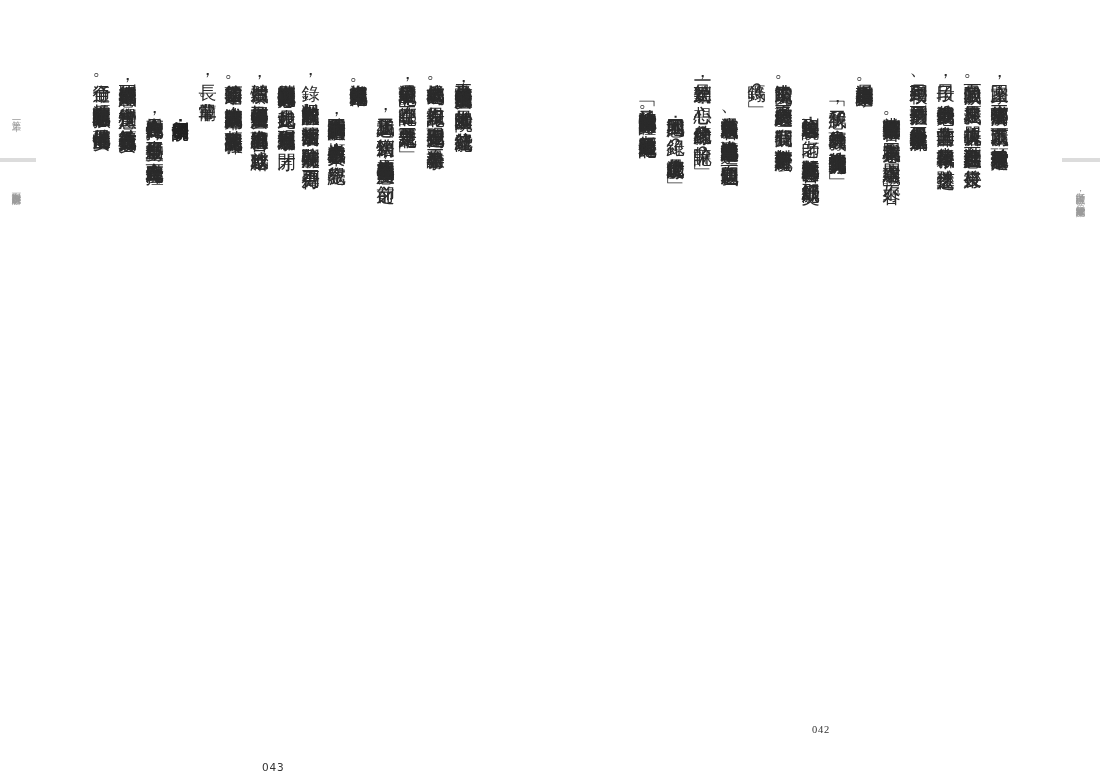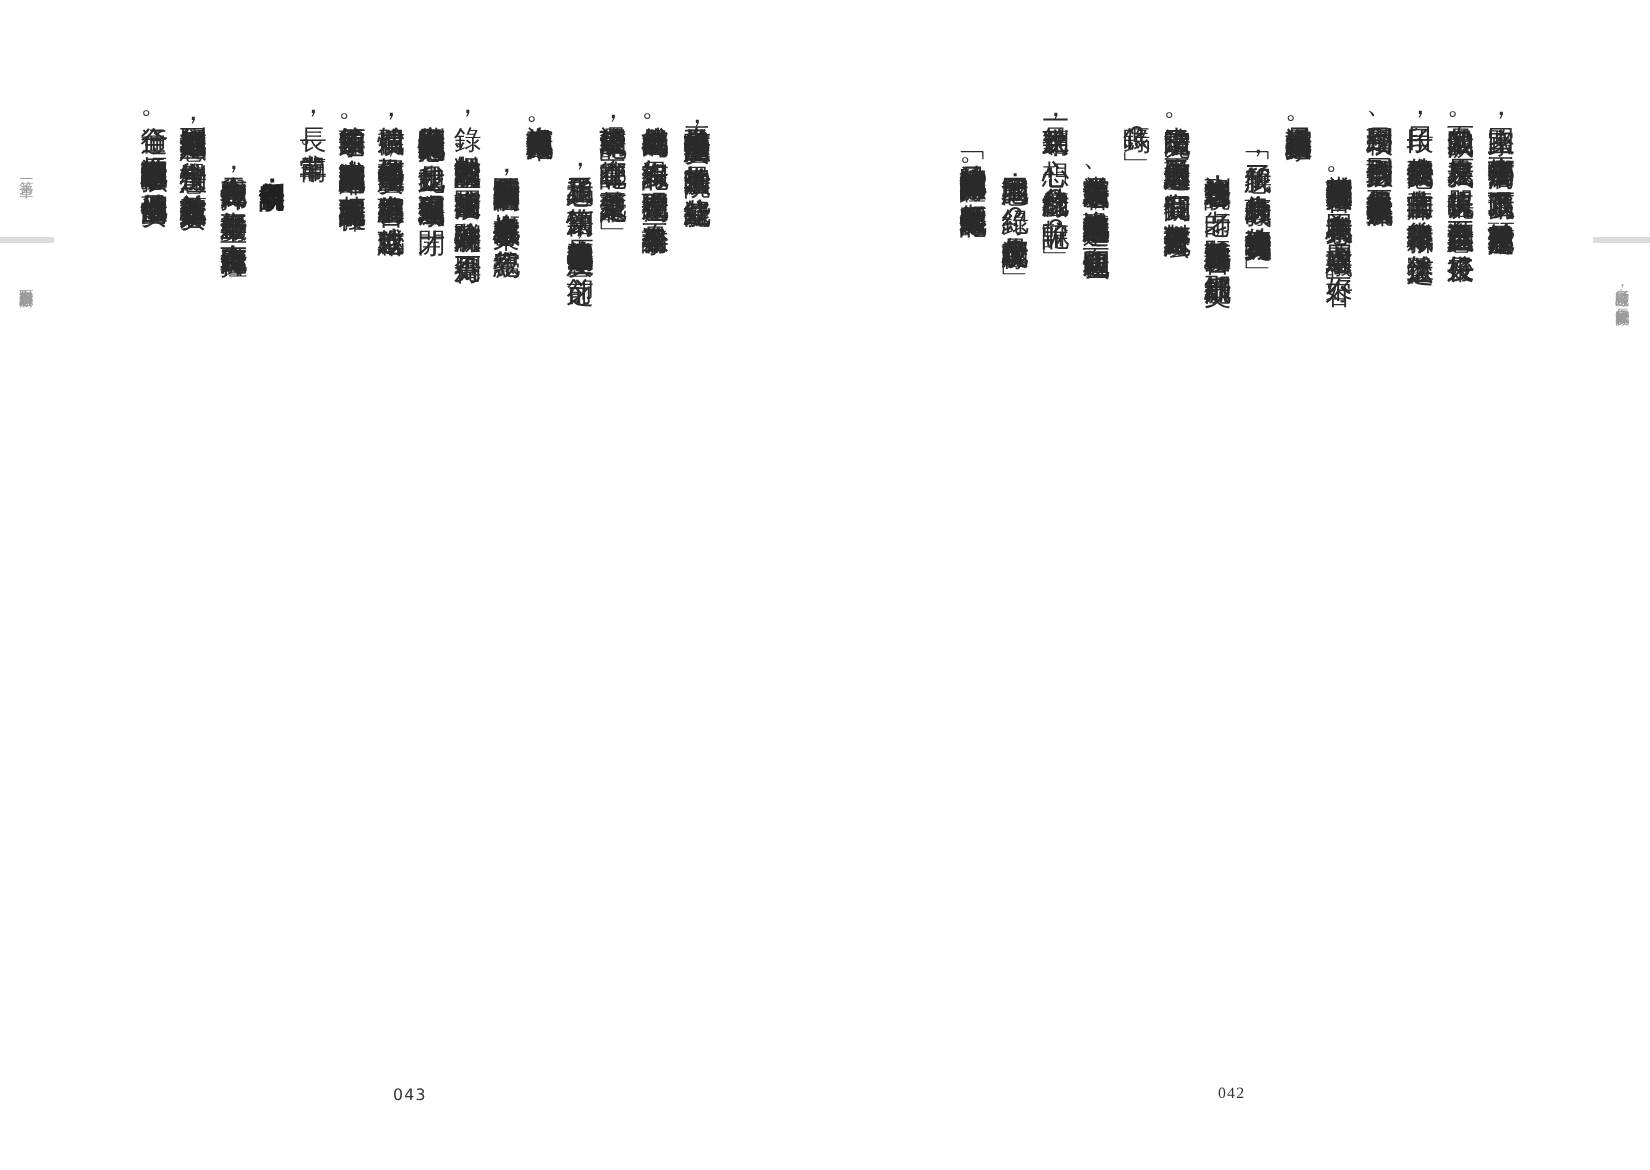--- a/index.html
+++ b/index.html
@@ -52,21 +52,21 @@
   <div class="col" style="left:301px; top:70px;">錄，但對於教室內的課堂狀況、校園生活常規層面，除非碰到特殊狀況，否則不見得</div>
   <div class="col" style="left:277px; top:70px;">有特別思考過關於留紀錄的必要性吧？我也是如此。直到狠狠經歷過那場風暴，才開</div>
   <div class="col" style="left:250px; top:70px;">始養成習慣，把自己如何輔導學生注意生活安全，寫進班級的群組公告，或放進聯絡</div>
   <div class="col" style="left:224px; top:70px;">簿的家長通知事項。大家或許會誤以為我寫的鉅細靡遺，其實我記的事項並不複雜冗</div>
   <div class="col" style="left:198px; top:70px;">長，非常簡單。</div>
   <div class="col bold" style="left:172px; top:108px; font-size:17px;">舉個例子說明：</div>
   <div class="col" style="left:145px; top:103px;">今天有學生在走廊奔跑摔倒，幸好傷勢並不嚴重。在走廊上奔跑可能會撞</div>
   <div class="col" style="left:118px; top:70px;">到同學或摔倒造成嚴重意外，學校會特別注意，並持續教孩子在走廊上必須安</div>
   <div class="col" style="left:92px; top:70px;">全通行。煩請家長在家中也關心並提醒孩子，確保他們日常生活的安全。</div>
 
-  <div class="page-num" style="left:262px;">043</div>
+  <div class="page-num" style="left:262px;margin-top:37px;">043</div>
 </div>
 
 <div class="page page-right">
   <div class="side-bar" style="left:512px; top:158px; width:38px;"></div>
   <div class="side-tab" style="left:526px; top:185px;">老師這樣說，家長變成神隊友</div>
 
   <div class="col" style="left:440px; top:70px;">回家路上，水滴不知從哪滴答落下，我還以為下雨了，抬頭看天空才發現那不是雨，</div>
   <div class="col" style="left:413px; top:70px;">而是我的眼淚。原來是我在哭，哭得失魂落魄，甚至沒注意到自己在哭。後來好長一</div>
   <div class="col" style="left:386px; top:70px;">段日子，這件事變成我的傷疤，真的非常痛苦。後來我留職停薪一年半，雖然之後還</div>
   <div class="col" style="left:359px; top:70px;">是回到學校、回到孩子們身邊，但只要提起這段往事我就會淚流不止。</div>

